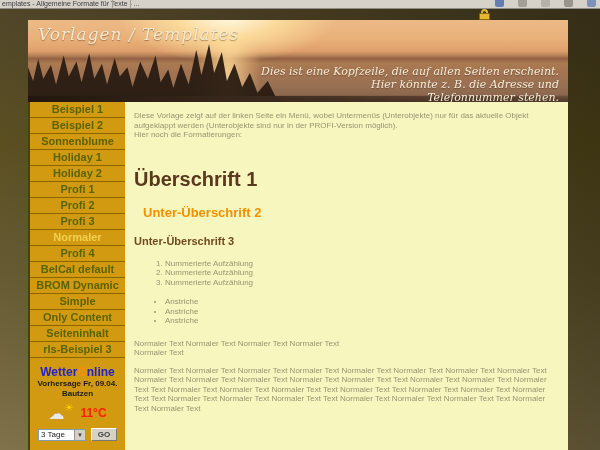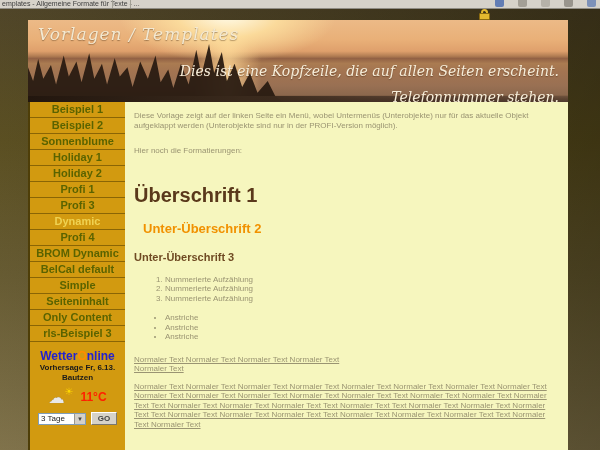--- a/index.html
+++ b/index.html
@@ -35,21 +35,21 @@
   .header { position:relative; width:540px; height:82px; overflow:hidden;
     background:
       radial-gradient(ellipse 160px 70px at 37% -6%, rgba(255,252,235,0.98) 0%, rgba(255,228,162,0.78) 32%, rgba(250,200,130,0) 68%),
       radial-gradient(ellipse 42px 170px at 37% 68%, rgba(255,216,150,0.85) 0%, rgba(242,192,130,0.32) 55%, rgba(242,192,130,0) 80%),
       linear-gradient(to bottom, #ecba87 0%, #e9b078 24%, #dfa06c 38%, #b27d53 44%, #926144 47%, #aa7b51 53%, #a37451 63%, #997053 80%, #8c684d 91%, #5d422f 96%, #443027 100%); }
   .grass { position:absolute; left:0; bottom:0; width:255px; height:58px; background:#281b11; opacity:.94;
     clip-path: polygon(0 100%,0 40%,2% 64%,4% 26%,6% 60%,9% 36%,11% 70%,14% 20%,16% 56%,19% 30%,21% 66%,24% 16%,26% 60%,29% 34%,31% 70%,34% 24%,36% 56%,39% 40%,41% 74%,44% 30%,47% 60%,50% 20%,52% 66%,55% 44%,57% 76%,60% 34%,63% 70%,66% 10%,68% 54%,71% 0%,73% 50%,76% 14%,78% 64%,81% 34%,84% 74%,87% 50%,90% 84%,94% 64%,97% 90%,100% 100%); }
   .shore { position:absolute; left:0; bottom:0; width:100%; height:6px;
     background:linear-gradient(to right, #22160e, #39291c 40%, rgba(72,52,40,.65) 72%, rgba(95,72,55,.45)); }
   .header-title { position:absolute; left:10px; top:4px; font-family:"DejaVu Serif", serif; font-style:italic; font-size:17px; letter-spacing:1px; color:#f3e9d2; text-shadow:0 1px 1px rgba(90,60,30,.5); }
-  .header-tagline { position:absolute; right:9px; top:45px; text-align:right; font-family:"DejaVu Serif", serif; font-style:italic; font-size:14px; line-height:13px; color:#f7eeda; text-shadow:0 1px 1px rgba(80,50,25,.55); }
+  .header-tagline { position:absolute; right:9px; top:45px; text-align:right; font-family:"DejaVu Serif", serif; font-style:italic; font-size:11px; line-height:13px; color:#f7eeda; text-shadow:0 1px 1px rgba(80,50,25,.55); }
 
   
   .page-body { display:flex; width:540px; height:405px; }
 
   
   .menu { width:97px; background:#d29a10; border-left:2px solid #4e3e08; display:flex; flex-direction:column; }
   .mi { height:16px; line-height:15px; text-align:center; font-size:11px; font-weight:bold; color:#5a6300; border-bottom:1px solid #8a6505; cursor:pointer; }
   .mi.active { color:#efd252; }
 
   
@@ -64,28 +64,28 @@
   .wo-temp { font-size:12px; font-weight:bold; color:#ff2000; }
   .wo-controls { display:flex; justify-content:center; align-items:center; gap:5px; margin-top:4px; }
   .wo-select { display:flex; align-items:center; width:48px; height:12px; background:#fff; border:1px solid #7f9db9; font-size:8px; color:#222; cursor:pointer; }
   .wo-select .sel-val { flex:1; text-align:left; padding-left:2px; }
   .wo-arrow { width:11px; height:10px; background:#d4d0c8; border-left:1px solid #9a978d; font-size:6px; line-height:10px; color:#444; text-align:center; }
   .wo-go { width:26px; height:13px; line-height:11px; background:#d6d2c8; border:1px solid; border-color:#fff #7a786f #7a786f #fff; font-size:8px; font-weight:bold; color:#444; text-align:center; cursor:pointer; }
 
   
   .content { flex:1; background:#f6f6be; padding:9px 12px 0 9px; overflow:hidden; color:#9a9472; font-size:8px; line-height:9.5px; }
   .content .intro { width:420px; }
-  .content .fmt { margin-top:16px; }
+  .content .fmt { margin-top:0; }
   .content h1 { margin-top:28px; font-size:20px; line-height:22px; color:#5a381b; font-weight:bold; }
   .content h2 { margin-top:18px; font-size:13px; color:#f19100; font-weight:bold;padding-left:9px; }
   .content h3 { margin-top:20px; font-size:11px; color:#6f4a23; font-weight:bold; }
   .content ol { margin-top:12px; margin-left:31px; }
   .content ul { margin-top:10px; margin-left:31px; list-style-type:disc; }
   .content li { line-height:9.5px; }
-  .content .nrm { margin-top:13px;text-decoration:underline; }
+  .content .nrm { margin-top:13px; }
   .content .long { width:420px;margin-top:8px; }
 </style>
 </head>
 <body>
 
 <div class="screen">
 
   <div class="tabbar">
     <span class="tab-title">emplates - Allgemeine Formate für Texte - ...</span>
     <span class="tab-sep s1"></span>
@@ -107,49 +107,50 @@
   </div>
 
   <div class="page">
 
     <div class="header">
       <div class="grass"></div>
       <div class="shore"></div>
       <div class="header-title">Vorlagen / Templates</div>
       <div class="header-tagline">
         <span>Dies ist eine Kopfzeile, die auf allen Seiten erscheint.</span><br>
-        <br>
+        <span>Hier könnte z. B. die Adresse und</span><br>
         <span>Telefonnummer stehen.</span>
       </div>
     </div>
 
     <div class="page-body">
 
       <div class="menu">
         <div class="mi">Beispiel 1</div>
         <div class="mi">Beispiel 2</div>
         <div class="mi">Sonnenblume</div>
         <div class="mi">Holiday 1</div>
         <div class="mi">Holiday 2</div>
         <div class="mi">Profi 1</div>
+        <div class="mi">Profi 2</div>
         <div class="mi">Profi 3</div>
-        <div class="mi active">Dynamic</div>
+        <div class="mi active">Normaler</div>
         <div class="mi">Profi 4</div>
+        <div class="mi">BelCal default</div>
         <div class="mi">BROM Dynamic</div>
-        <div class="mi">BelCal default</div>
         <div class="mi">Simple</div>
+        <div class="mi">Only Content</div>
         <div class="mi">Seiteninhalt</div>
-        <div class="mi">Only Content</div>
         <div class="mi">rls-Beispiel 3</div>
 
         <div class="weather">
           <div class="wo-logo">
             <span>Wetter</span><span class="wo-o">O</span><span>nline</span>
           </div>
-          <div class="wo-line">Vorhersage Fr, 6.13.</div>
+          <div class="wo-line">Vorhersage Fr, 09.04.</div>
           <div class="wo-line">Bautzen</div>
           <div class="wo-row">
             <span class="wo-cloud">
               <span class="wsun">☀</span>
               <span class="wcld">☁</span>
             </span>
             <span class="wo-temp">11°C</span>
           </div>
           <div class="wo-controls">
             <span class="wo-select">

